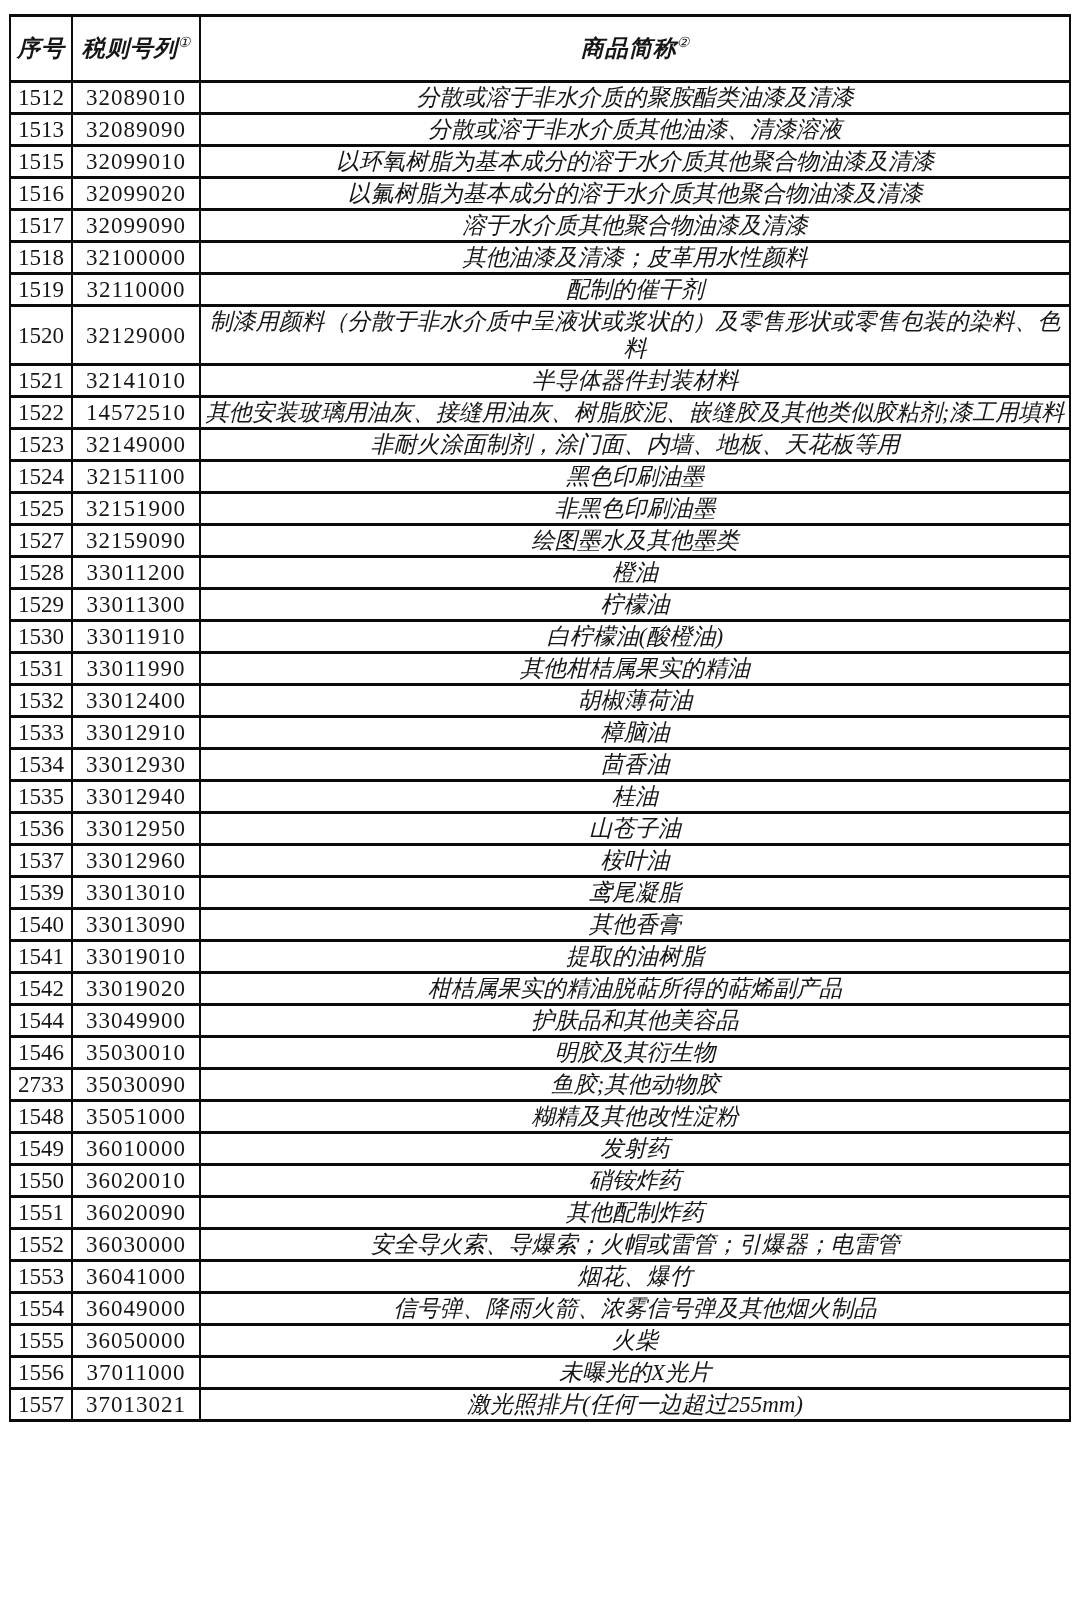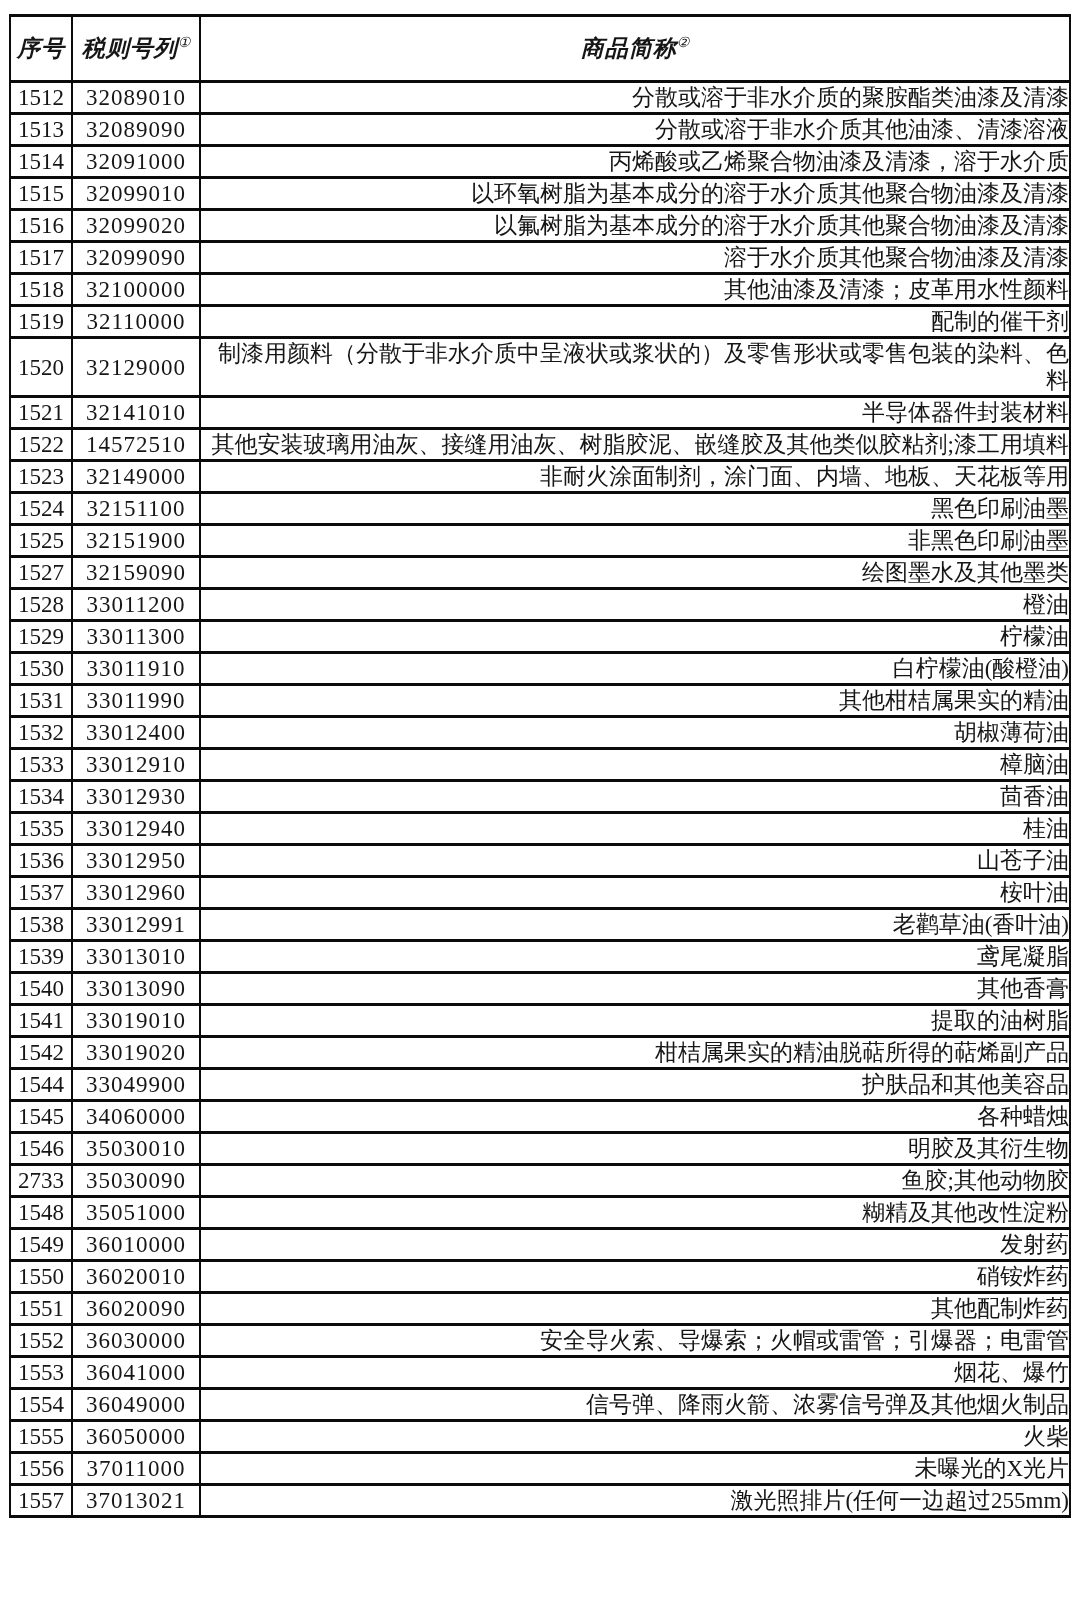--- a/index.html
+++ b/index.html
@@ -57,23 +57,24 @@
     line-height: 27px;
     padding: 1px 0;
     vertical-align: middle;
   }
   td.no-cell, td.code-cell {
     text-align: center;
     font-family: "Liberation Serif", "DejaVu Serif", serif;
   }
   td.code-cell { letter-spacing: 1px; }
   td.desc-cell {
-    text-align: right;
+    text-align: center;
     padding-left: 6px;
     padding-right: 6px;
+    font-style: italic;
   }
 </style>
 </head>
 <body>
 
 <div class="page">
   <table class="tariff">
     <colgroup>
       <col class="c-no">
       <col class="c-code">
@@ -92,25 +93,20 @@
     <td class="code-cell">32089010</td>
     <td class="desc-cell">分散或溶于非水介质的聚胺酯类油漆及清漆</td>
   </tr>
 
   <tr>
     <td class="no-cell">1513</td>
     <td class="code-cell">32089090</td>
     <td class="desc-cell">分散或溶于非水介质其他油漆、清漆溶液</td>
   </tr>
 
-  <tr>
-    <td class="no-cell">1514</td>
-    <td class="code-cell">32091000</td>
-    <td class="desc-cell">丙烯酸或乙烯聚合物油漆及清漆，溶于水介质</td>
-  </tr>
 
   <tr>
     <td class="no-cell">1515</td>
     <td class="code-cell">32099010</td>
     <td class="desc-cell">以环氧树脂为基本成分的溶于水介质其他聚合物油漆及清漆</td>
   </tr>
 
   <tr>
     <td class="no-cell">1516</td>
     <td class="code-cell">32099020</td>
@@ -231,25 +227,20 @@
     <td class="code-cell">33012950</td>
     <td class="desc-cell">山苍子油</td>
   </tr>
 
   <tr>
     <td class="no-cell">1537</td>
     <td class="code-cell">33012960</td>
     <td class="desc-cell">桉叶油</td>
   </tr>
 
-  <tr>
-    <td class="no-cell">1538</td>
-    <td class="code-cell">33012991</td>
-    <td class="desc-cell">老鹳草油(香叶油)</td>
-  </tr>
 
   <tr>
     <td class="no-cell">1539</td>
     <td class="code-cell">33013010</td>
     <td class="desc-cell">鸢尾凝脂</td>
   </tr>
 
   <tr>
     <td class="no-cell">1540</td>
     <td class="code-cell">33013090</td>
@@ -268,25 +259,20 @@
     <td class="desc-cell">柑桔属果实的精油脱萜所得的萜烯副产品</td>
   </tr>
 
 
   <tr>
     <td class="no-cell">1544</td>
     <td class="code-cell">33049900</td>
     <td class="desc-cell">护肤品和其他美容品</td>
   </tr>
 
-  <tr>
-    <td class="no-cell">1545</td>
-    <td class="code-cell">34060000</td>
-    <td class="desc-cell">各种蜡烛</td>
-  </tr>
 
   <tr>
     <td class="no-cell">1546</td>
     <td class="code-cell">35030010</td>
     <td class="desc-cell">明胶及其衍生物</td>
   </tr>
 
   <tr>
     <td class="no-cell">2733</td>
     <td class="code-cell">35030090</td>

